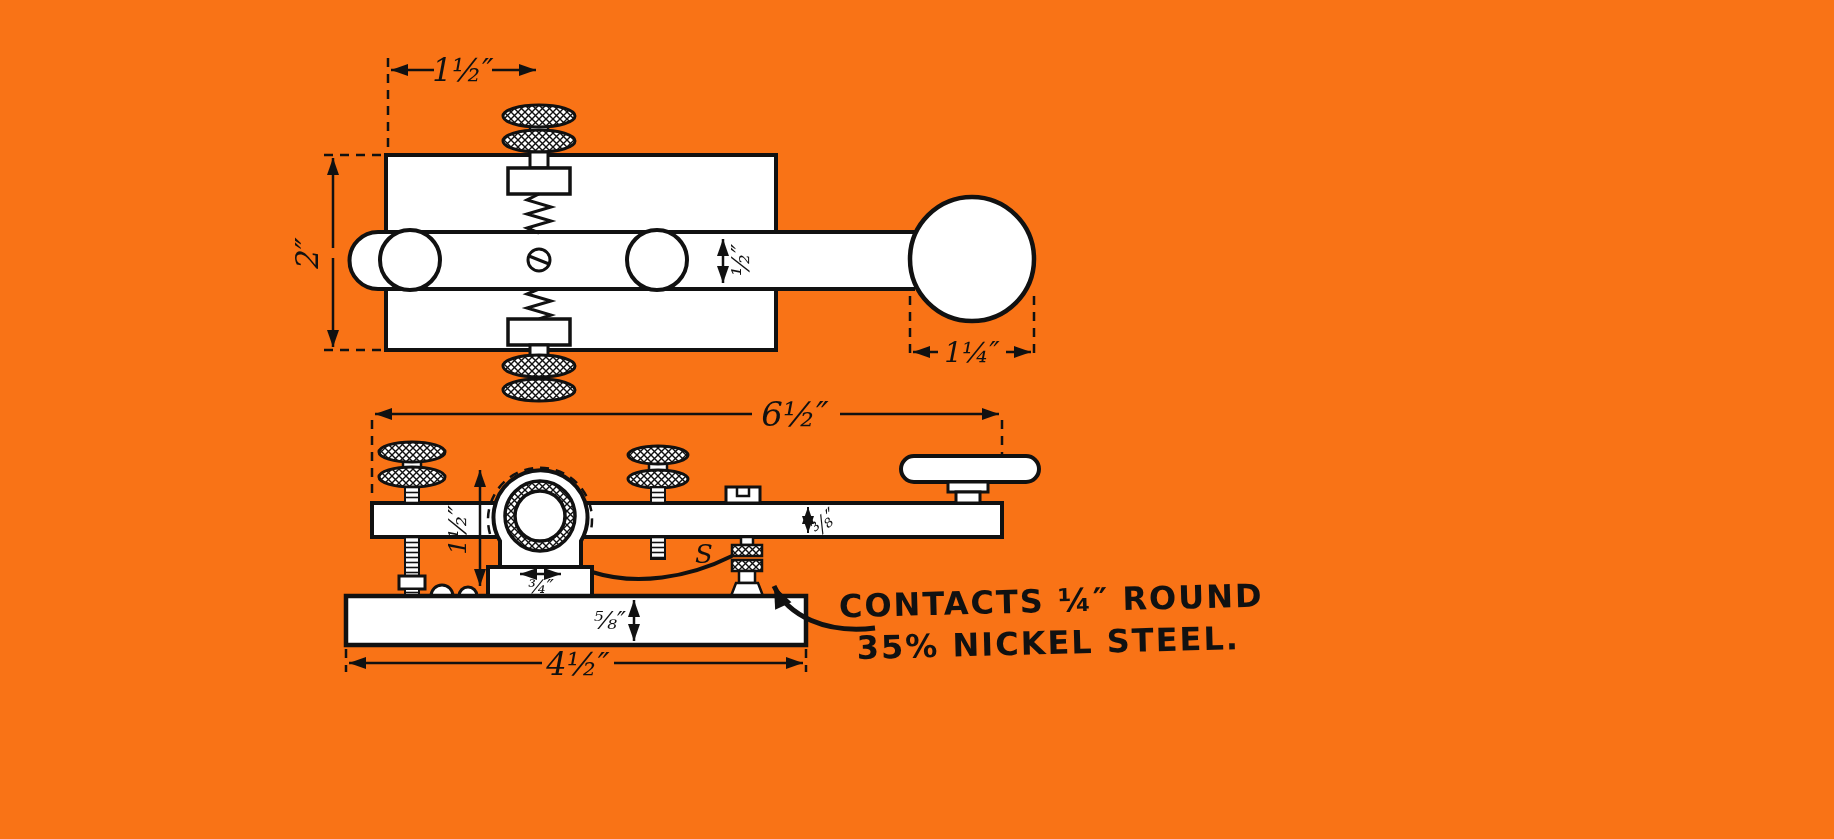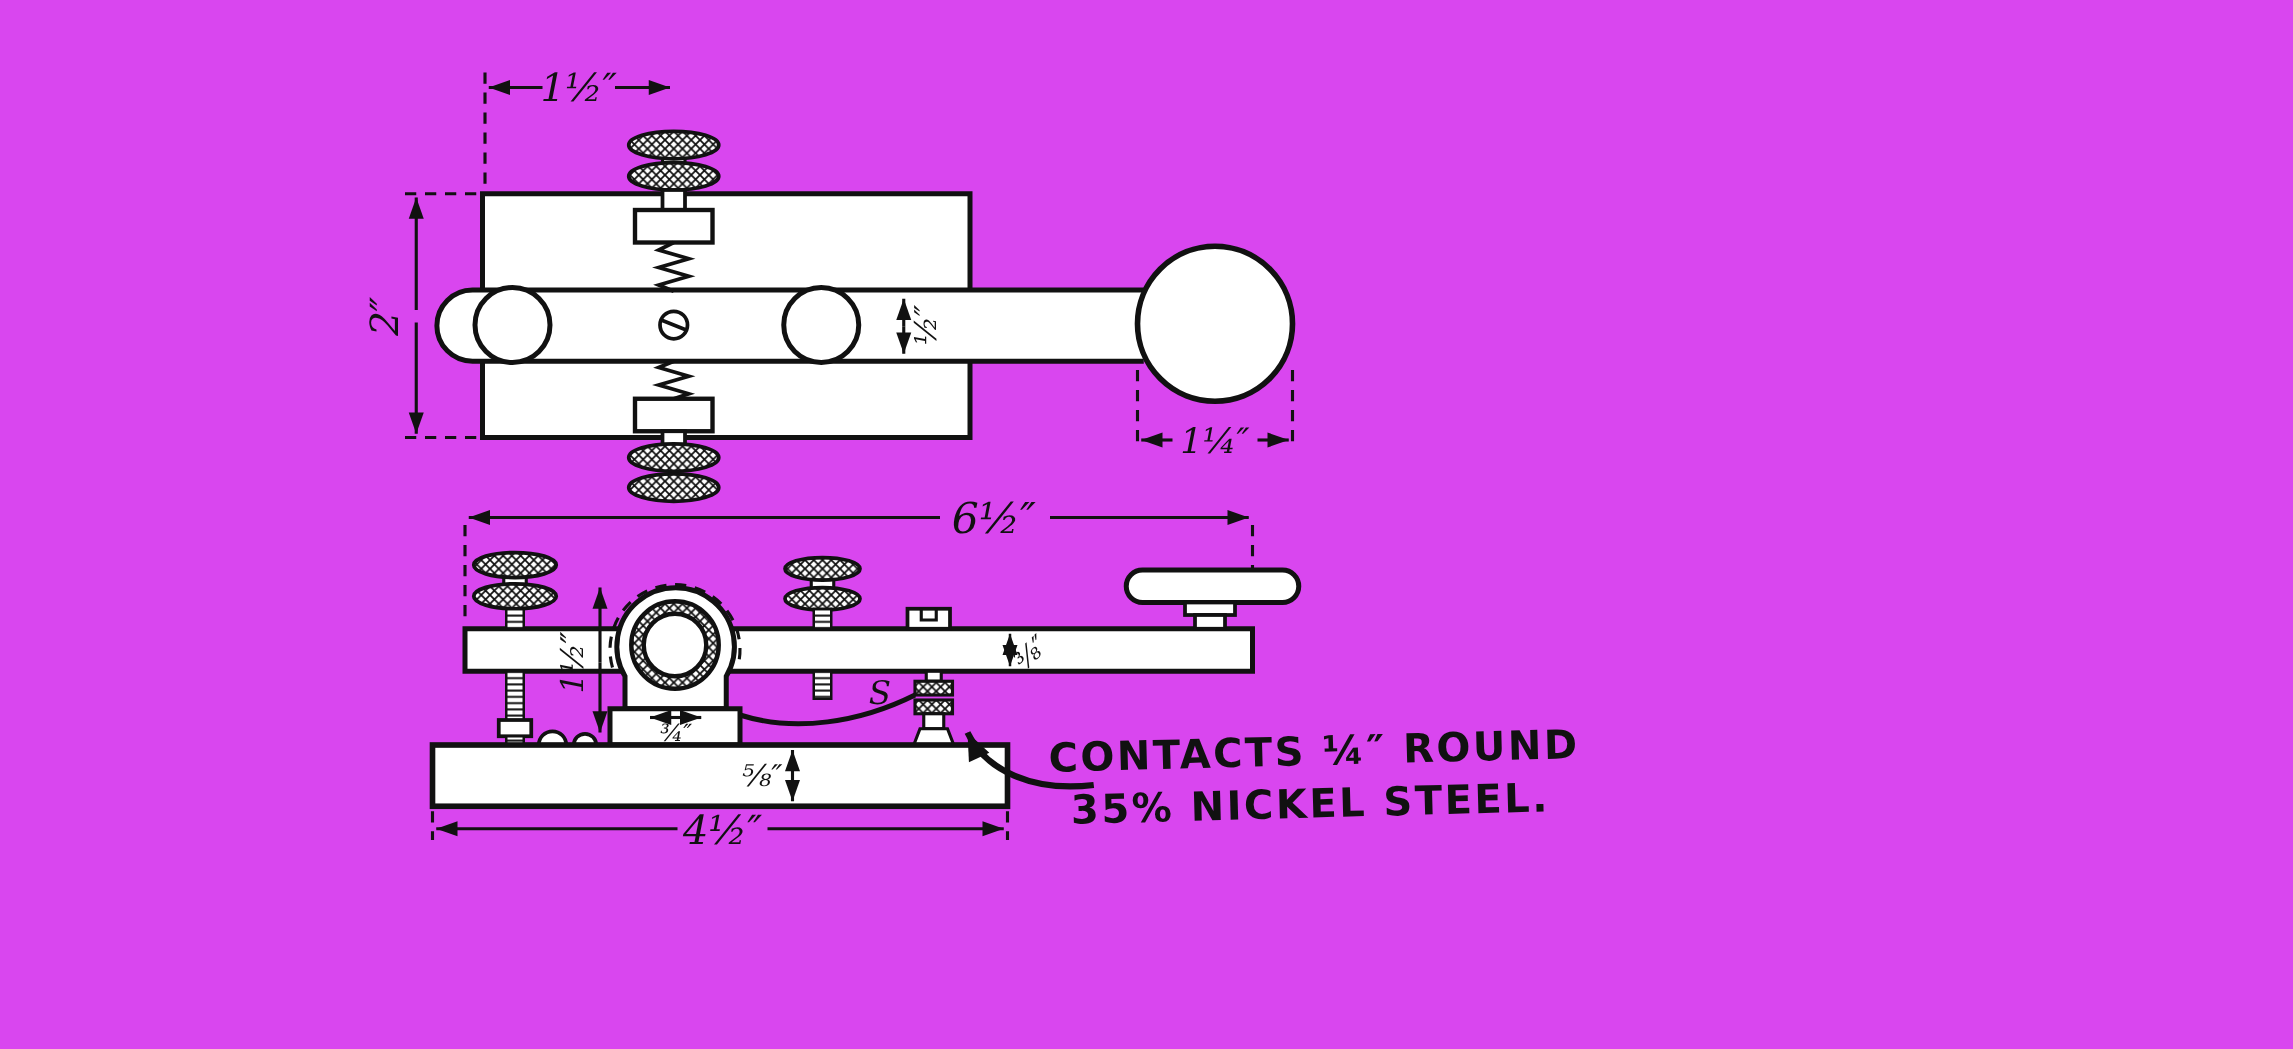--- a/index.html
+++ b/index.html
@@ -1,16 +1,16 @@
 <!DOCTYPE html>
 <html><head>
 <meta charset="utf-8">
 <style>
   html,body{margin:0;padding:0;background:#ffffff;}
-  #stage{position:relative;width:1834px;height:839px;background:#d946ef;overflow:hidden;}
+  #stage{position:relative;width:1834px;height:839px;background:#f97316;overflow:hidden;}
   svg{display:block;}
   .dim-text{font-family:"DejaVu Serif",serif;font-style:italic;fill:#111111;}
   .caption-text{font-family:"DejaVu Sans",sans-serif;font-weight:700;fill:#111111;letter-spacing:2px;}
   .ol{stroke:#111111;fill:#ffffff;}
   .ln{stroke:#111111;fill:none;}
   .kn{stroke:#111111;}
   .dash{stroke:#111111;fill:none;stroke-dasharray:9 7;}
 </style>
 </head>
 <body>

